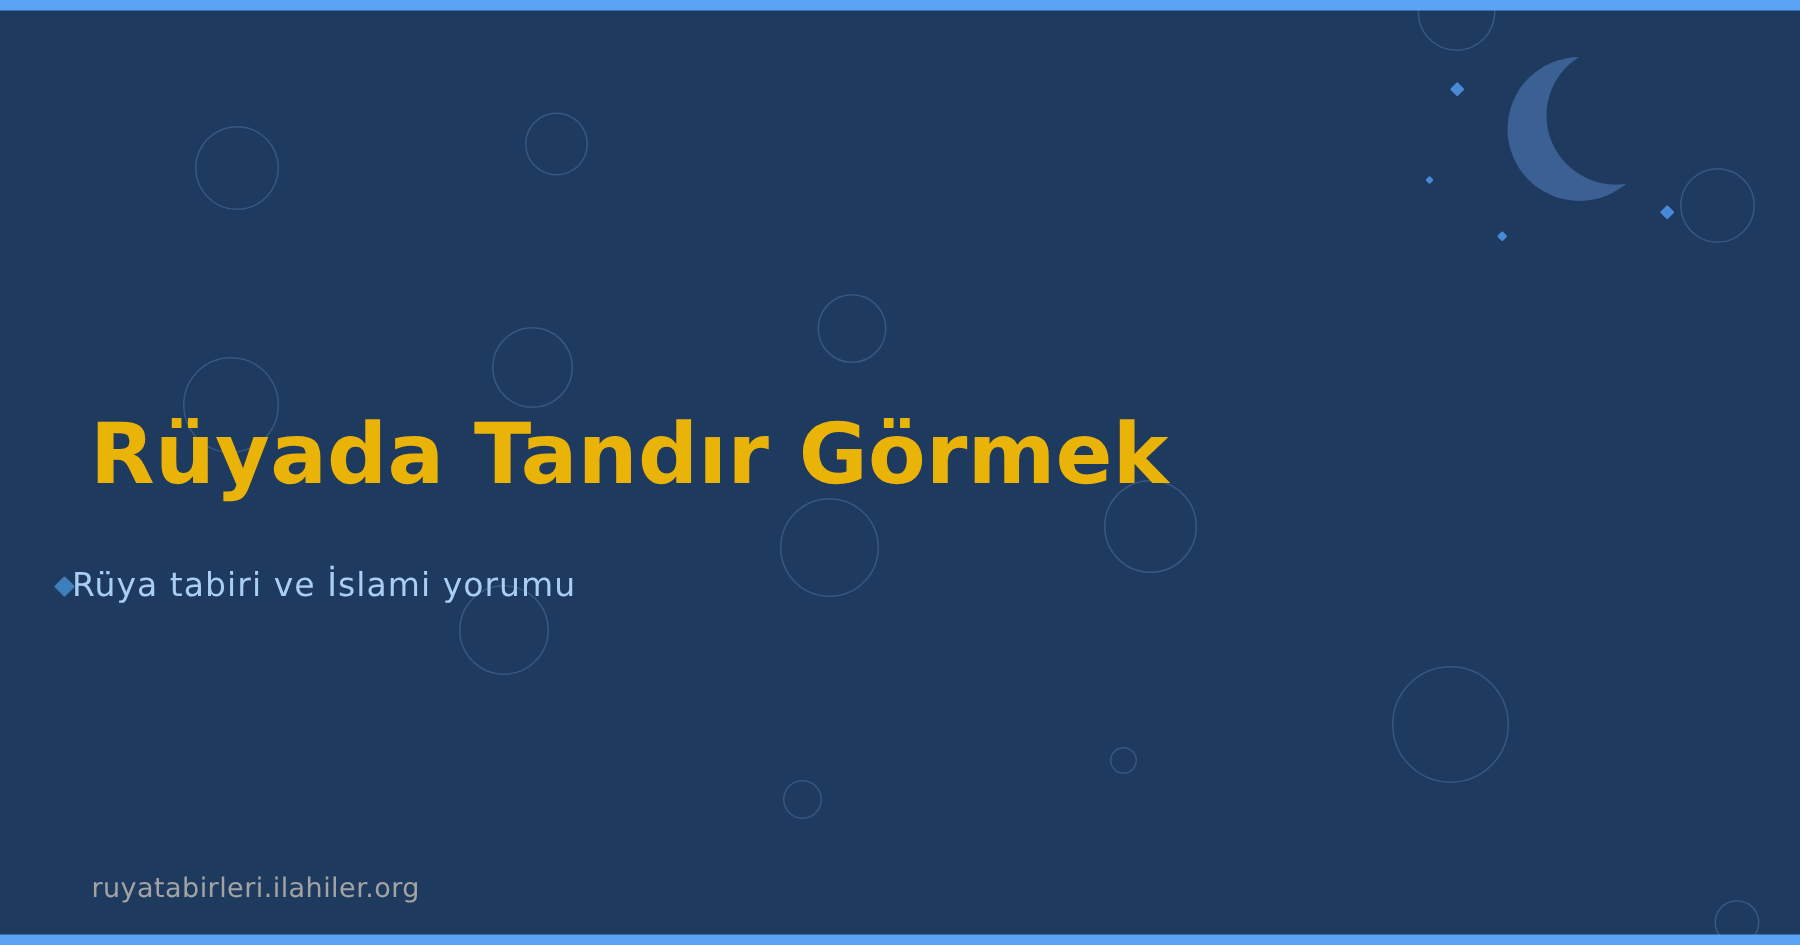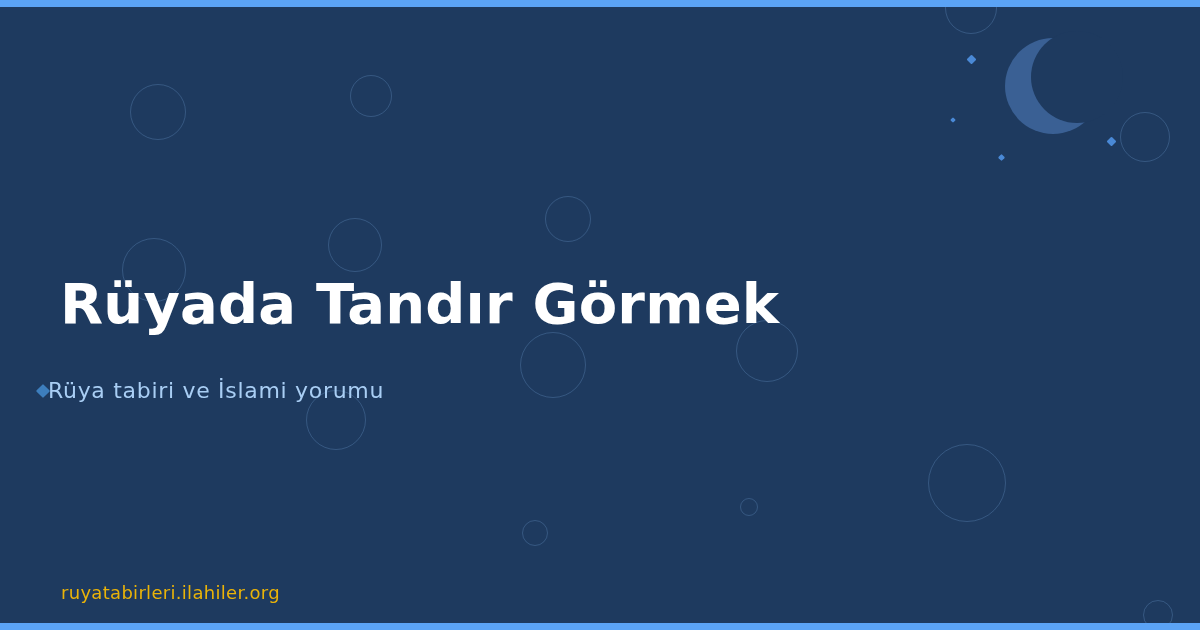--- a/index.html
+++ b/index.html
@@ -59,21 +59,21 @@
   
   #content {
     position:absolute; inset:0;
     z-index:4;
   }
   #title {
     position:absolute;
     left:60px; top:273px;
     font-size:56px;
     font-weight:bold;
-    color:#ffffff;
+    color:#eab308;
     letter-spacing:0.2px;
     line-height:1.1;
     white-space:nowrap;
   }
   #subtitle-row {
     position:absolute;
     left:38px; top:378px;
     display:flex;
     align-items:center;
     gap:0;
@@ -88,21 +88,21 @@
   #subtitle {
     font-size:22px;
     color:#a9cef4;
     letter-spacing:0.7px;
     white-space:nowrap;
   }
   #footer {
     position:absolute;
     left:61px; top:582px;
     font-size:18px;
-    color:#eab308;
+    color:#a3a3a3;
     letter-spacing:0.3px;
     white-space:nowrap;
   }
 </style>
 </head>
 <body>
 
 <div id="card">
 
   <div class="strip top"></div>

